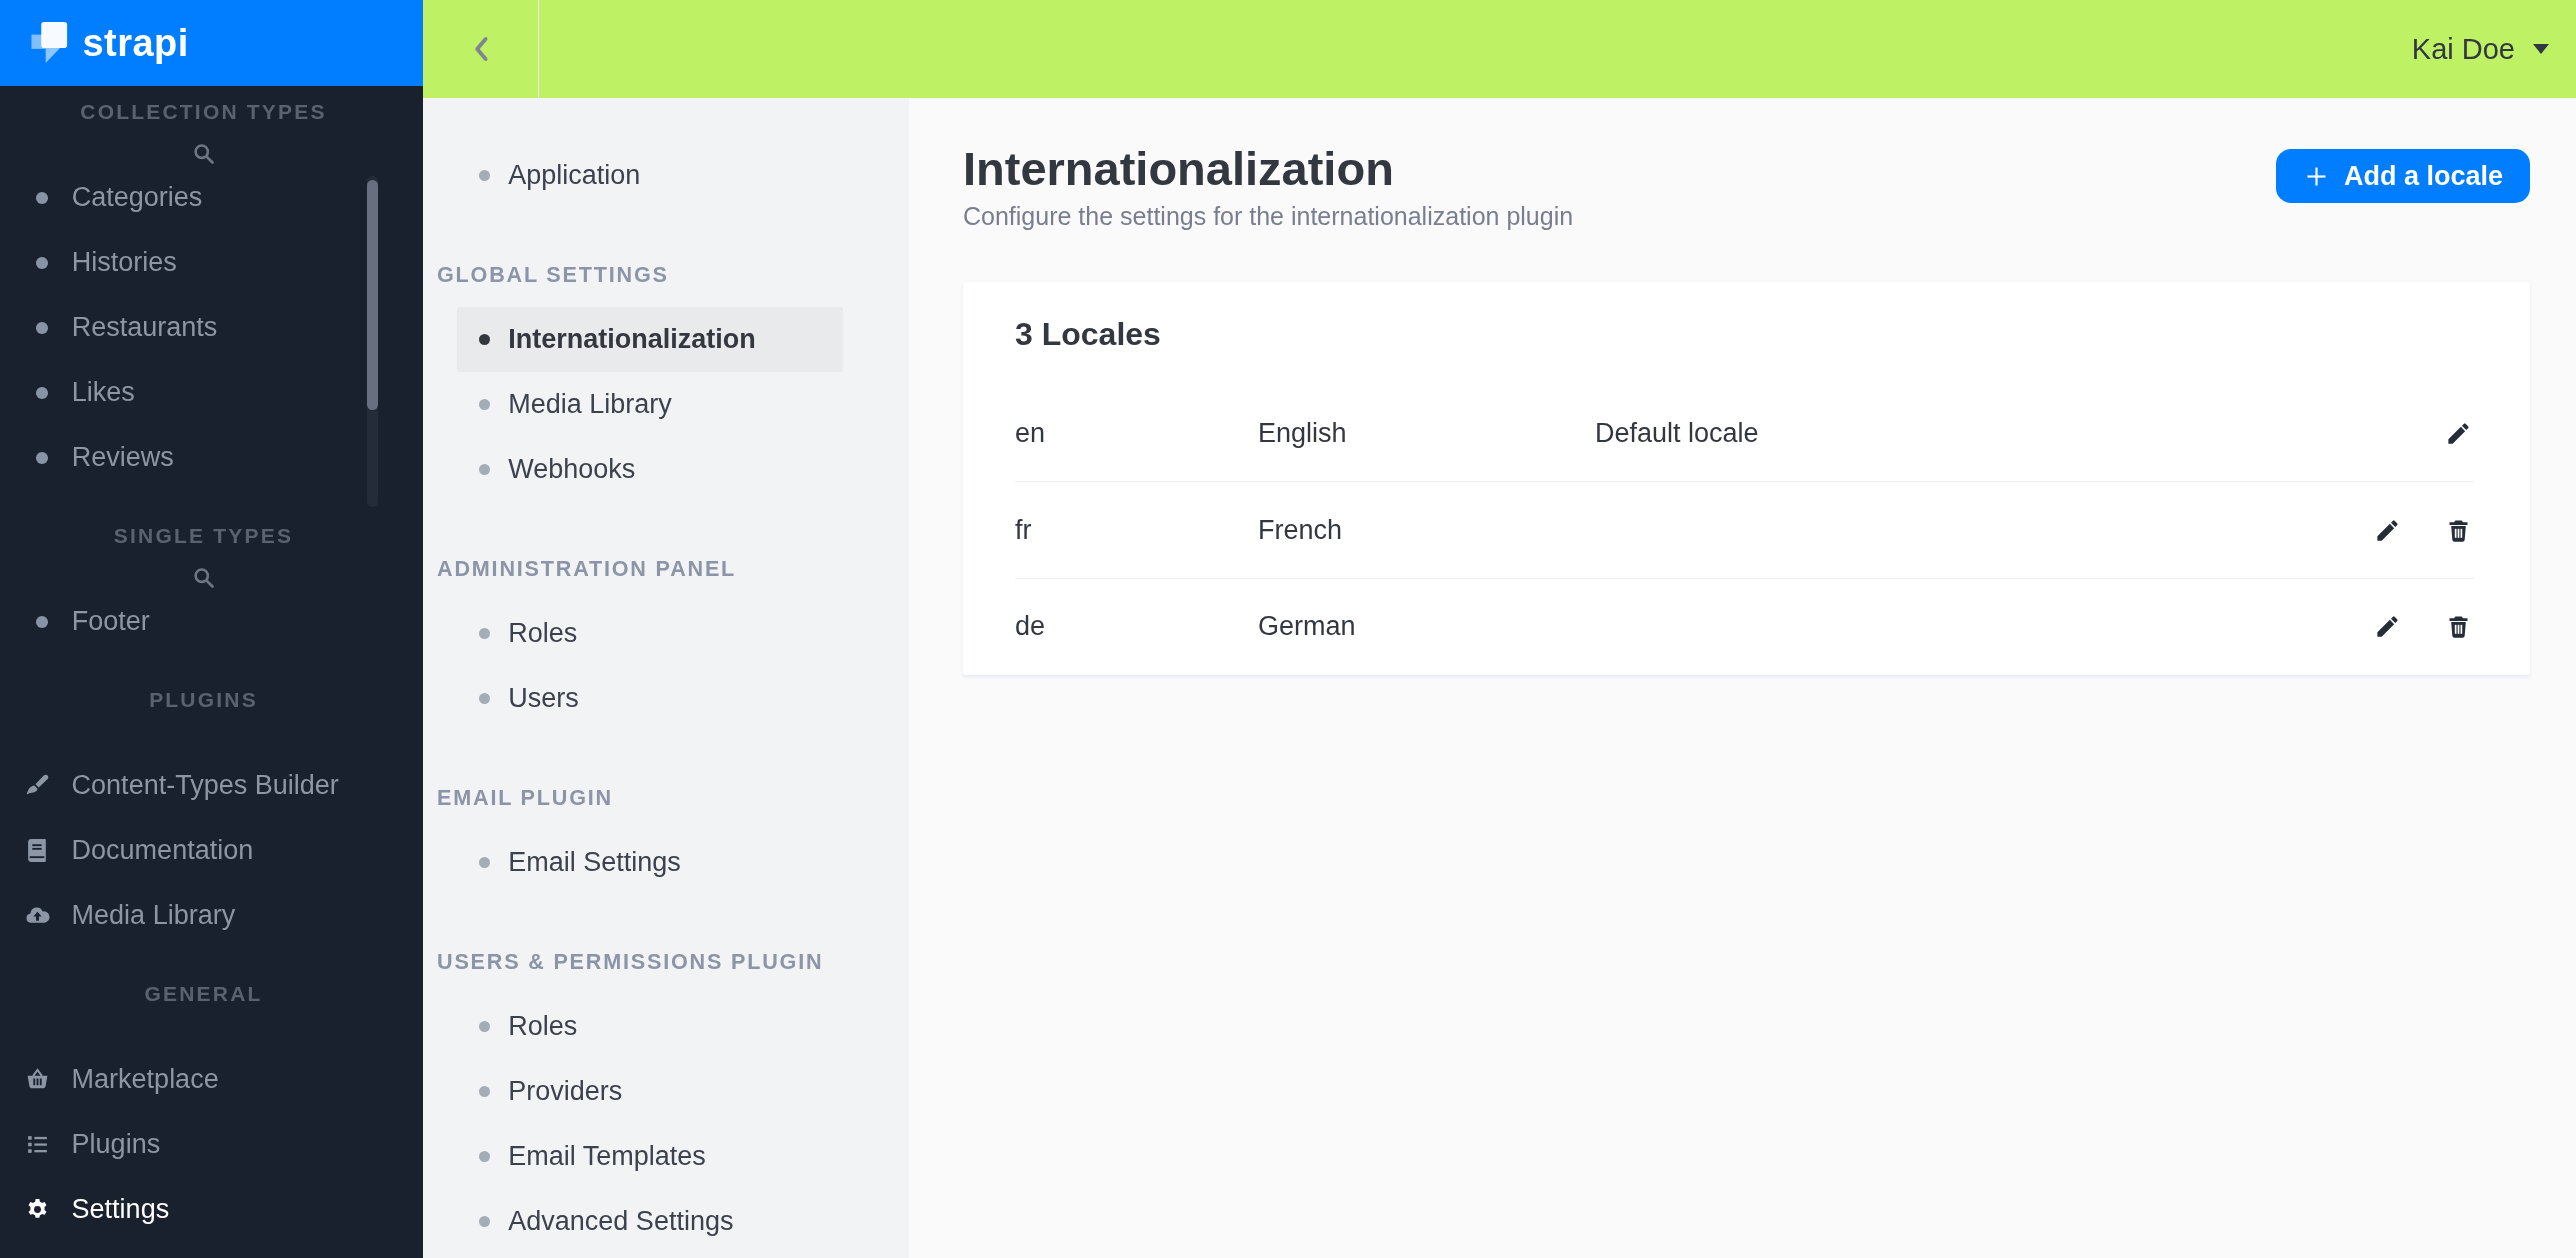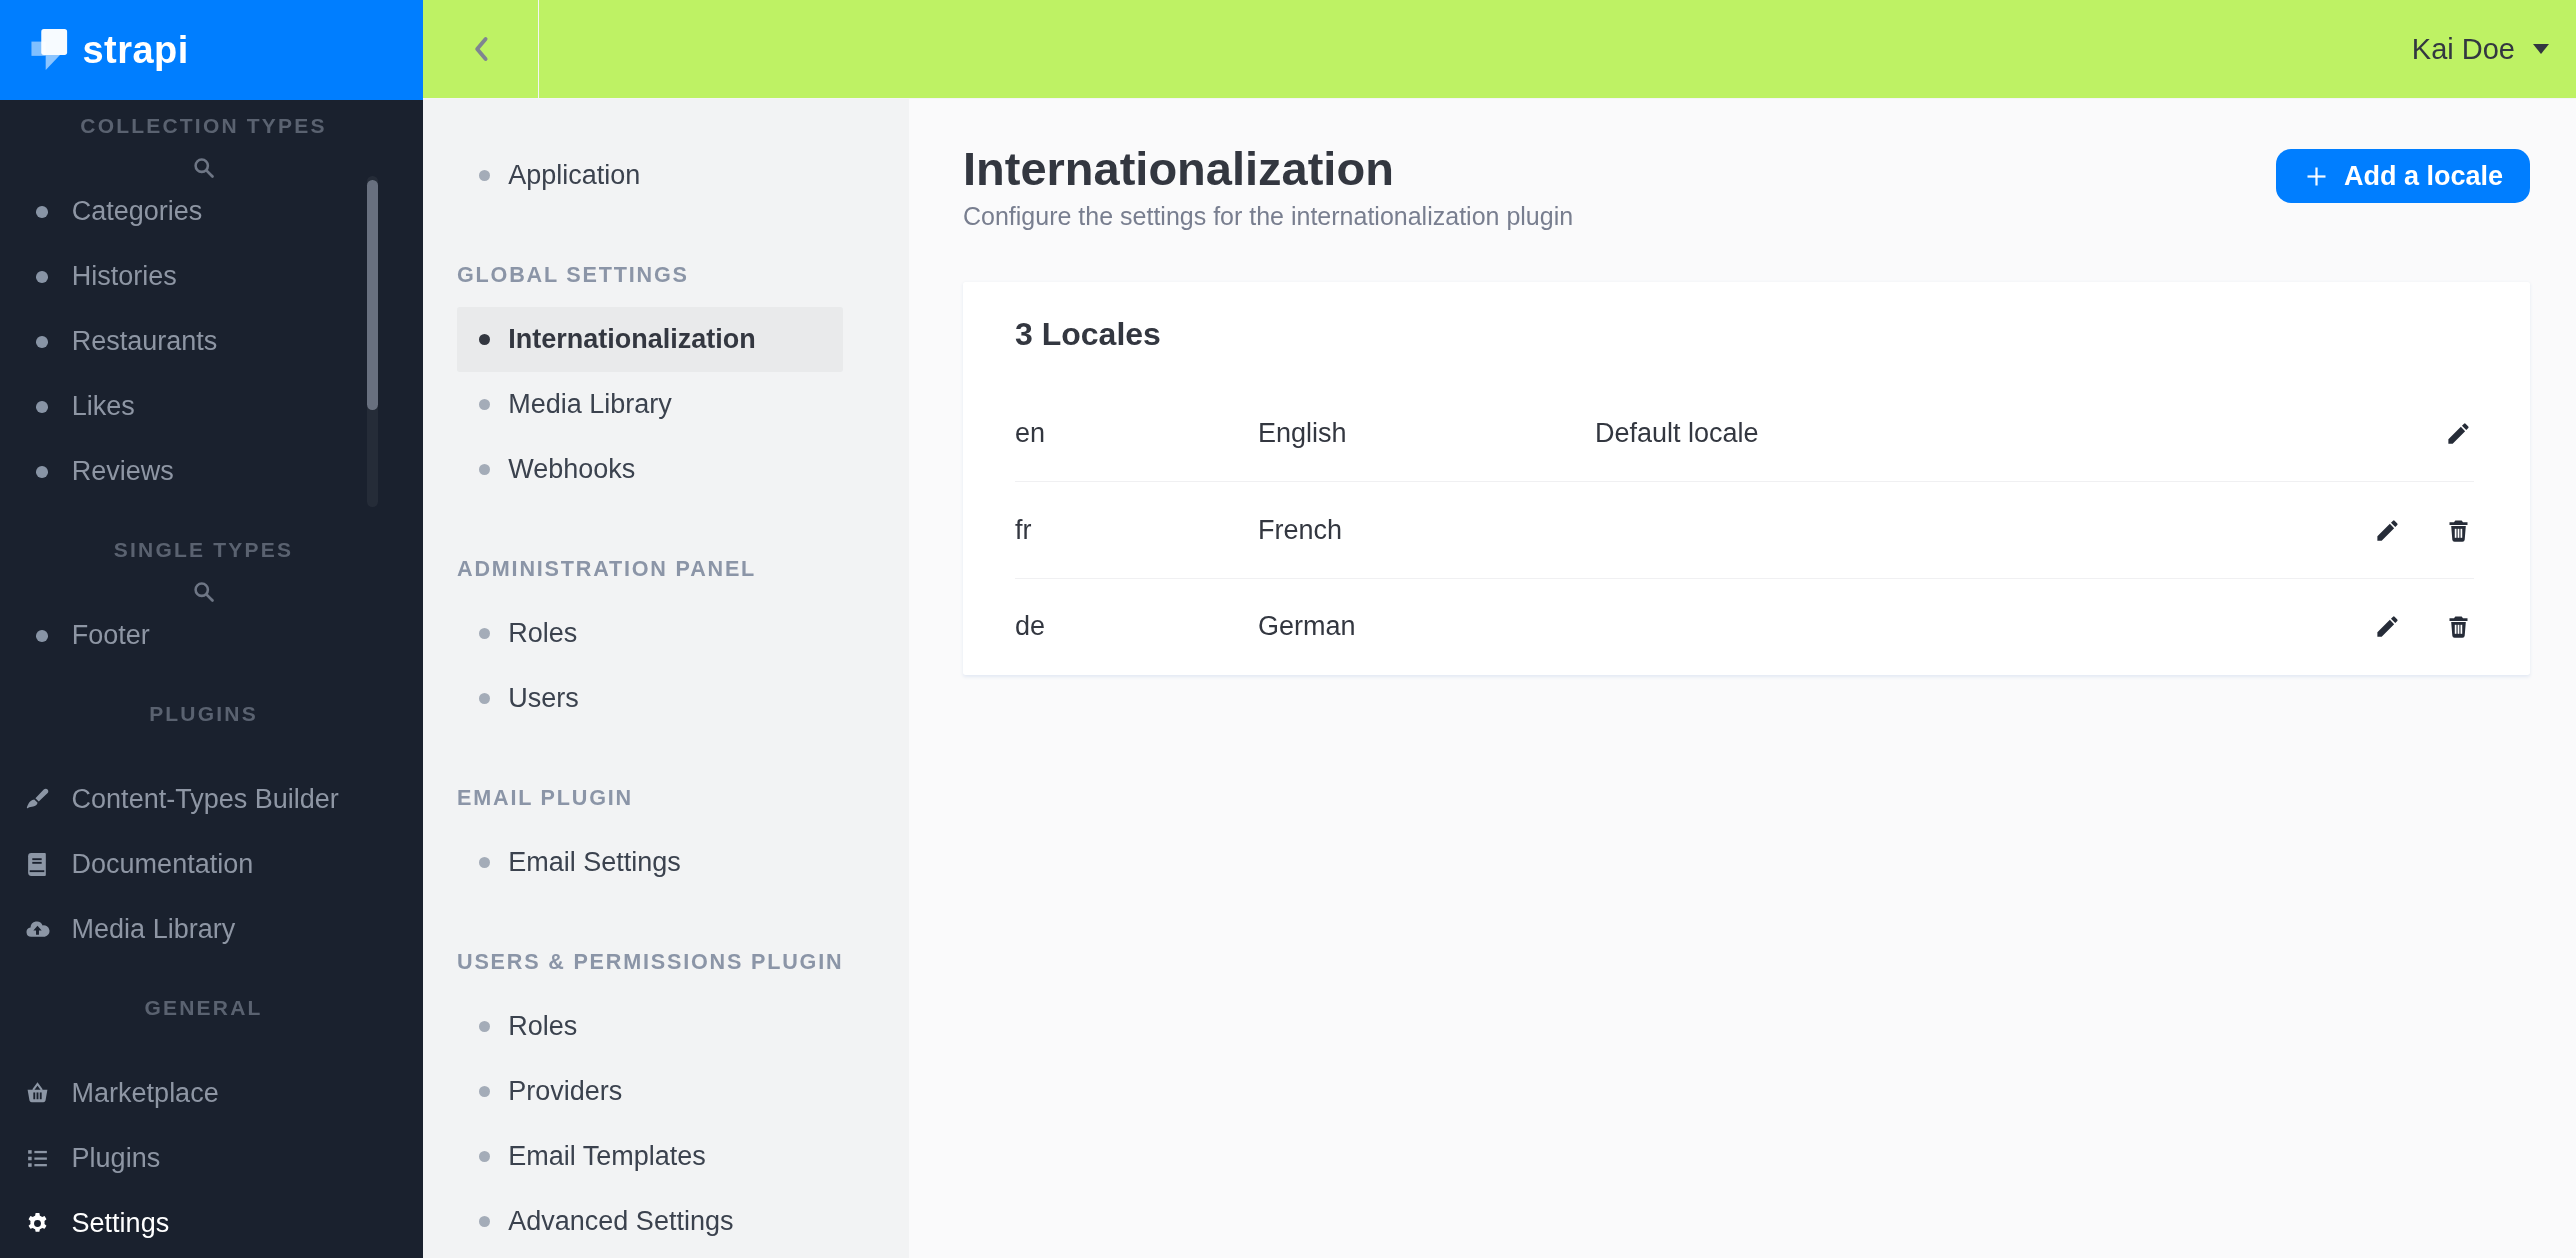--- a/index.html
+++ b/index.html
@@ -13,21 +13,21 @@
   }
   ul { list-style: none; }
   button { font-family: inherit; border: none; background: none; cursor: pointer; }
 
   
   .main-sidebar {
     position: absolute; left: 0; top: 0; width: 423px; height: 1259px;
     background: #1a212e; z-index: 3;
   }
   .logo {
-    height: 100px; background: #007eff;
+    height: 86px; background: #007eff;
     display: flex; align-items: center; padding-left: 27px; text-align: right;
   }
   .logo svg { width: 41px; height: 43px; }
   .logo .wordmark {
     margin-left: 14.4px; color: #fff; font-size: 38px; font-weight: bold;
     letter-spacing: 0.5px;
   }
   .mnav { padding-top: 14.4px; position: relative; }
   .mnav-section + .mnav-section { margin-top: 34px; }
   .mnav-header {
@@ -96,21 +96,21 @@
     border-radius: 2.7px; cursor: pointer;
   }
   .snav-item .dot {
     width: 11.7px; height: 11.7px; border-radius: 50%; background: #a4acb8; flex: 0 0 11.7px;
   }
   .snav-item .item-label { margin-left: 18px; }
   .snav-item.active { background: #e9eaeb; color: #333740; font-weight: bold; }
   .snav-item.active .dot { background: #333740; }
   .snav-header {
     margin-top: 34px; height: 65px; display: flex; align-items: center;
-    padding-left: 34px;
+    padding-left: 14px;
   }
   .snav-header .label {
     font-size: 21.6px; font-weight: bold; letter-spacing: 1.8px; color: #8b95a7;
     text-transform: uppercase;
   }
 
   
   .main {
     position: absolute; left: 909px; top: 99px; right: 0; bottom: 0;
     background: #fafafb; padding: 45px 46px 0 54px;

